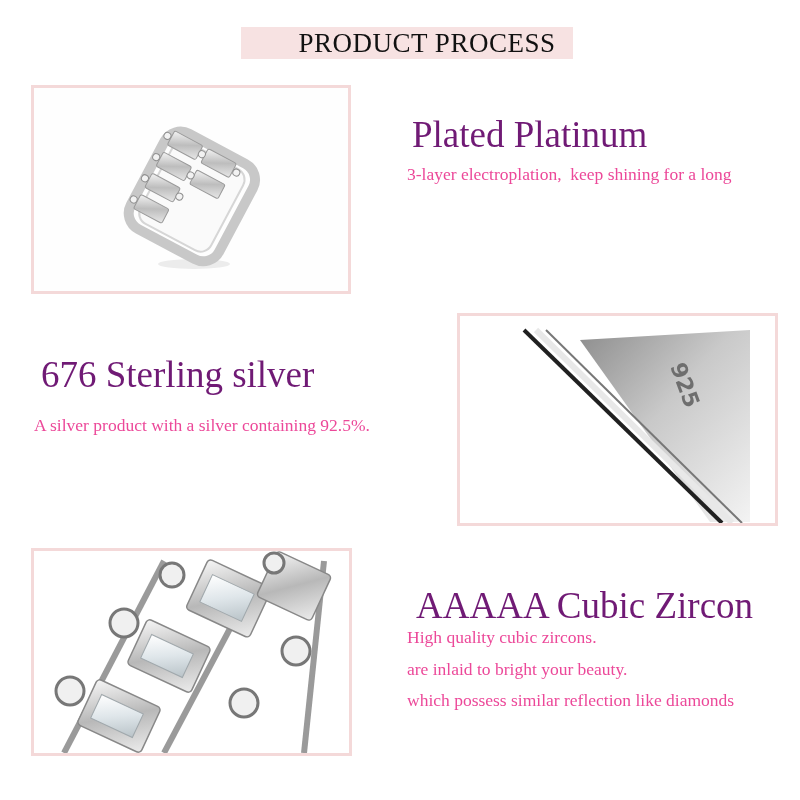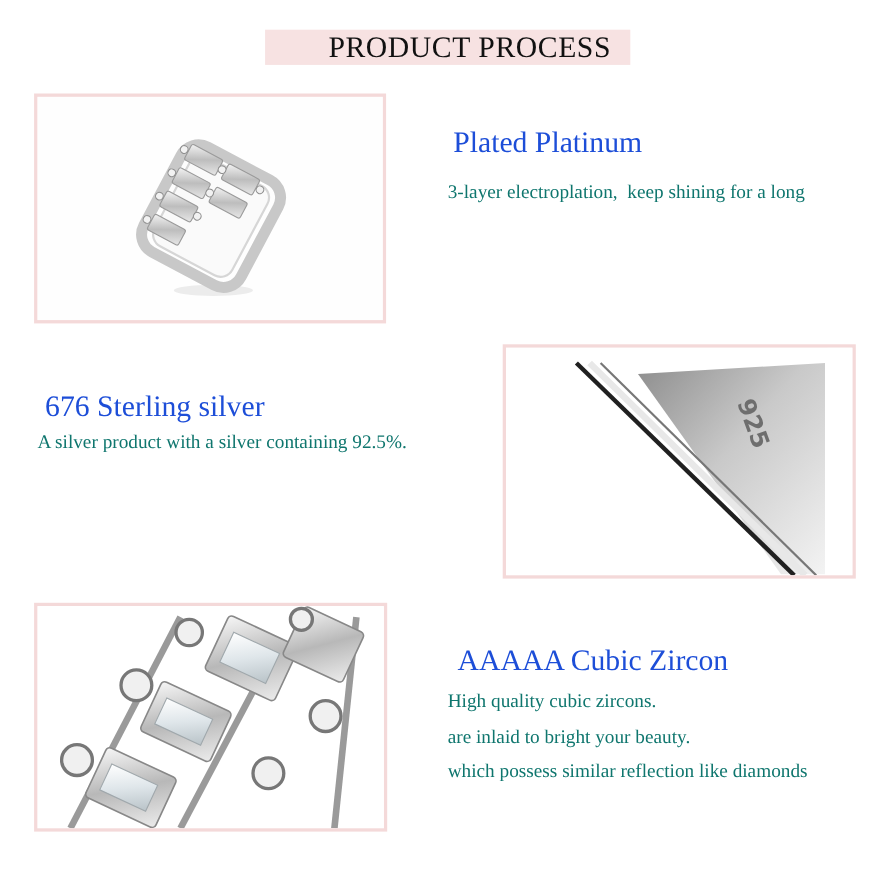--- a/index.html
+++ b/index.html
@@ -11,28 +11,28 @@
   .banner-text { font-family: "Liberation Serif", "DejaVu Serif", serif; font-size: 27px;
                  letter-spacing: 0.5px; color: #111; line-height: 1; margin-left: 40px; }
 
   .frame { position: absolute; border: 3px solid #f4d9d9; box-sizing: border-box; background: #fffdfd; overflow: hidden; }
   .frame-1 { left: 31px; top: 85px; width: 320px; height: 209px; }
   .frame-2 { left: 457px; top: 313px; width: 321px; height: 213px; }
   .frame-3 { left: 31px; top: 548px; width: 321px; height: 208px; }
   .frame svg { display: block; width: 100%; height: 100%; }
 
   .heading { position: absolute; font-family: "Liberation Serif", "DejaVu Serif", serif;
-             font-size: 27px; color: #1d4ed8; white-space: nowrap; line-height: 1; }
+             font-size: 37px; color: #701a75; white-space: nowrap; line-height: 1; }
   .desc { position: absolute; font-family: "Liberation Serif", "DejaVu Serif", serif;
-          font-size: 17.5px; color: #0f766e; line-height: 31.5px; white-space: nowrap; }
+          font-size: 17.5px; color: #ec4899; line-height: 31.5px; white-space: nowrap; }
 
   .h-1 { left: 412px; top: 116px; }
   .d-1 { left: 407px; top: 159px; }
   .h-2 { left: 41px; top: 356px; }
-  .d-2 { left: 34px; top: 386px; }
+  .d-2 { left: 34px; top: 410px; }
   .h-3 { left: 416px; top: 587px; }
   .d-3 { left: 407px; top: 622px; }
   .desc span { display: block; }
 </style>
 </head>
 <body>
 
 <div class="banner">
   <span class="banner-text">PRODUCT PROCESS</span>
 </div>

